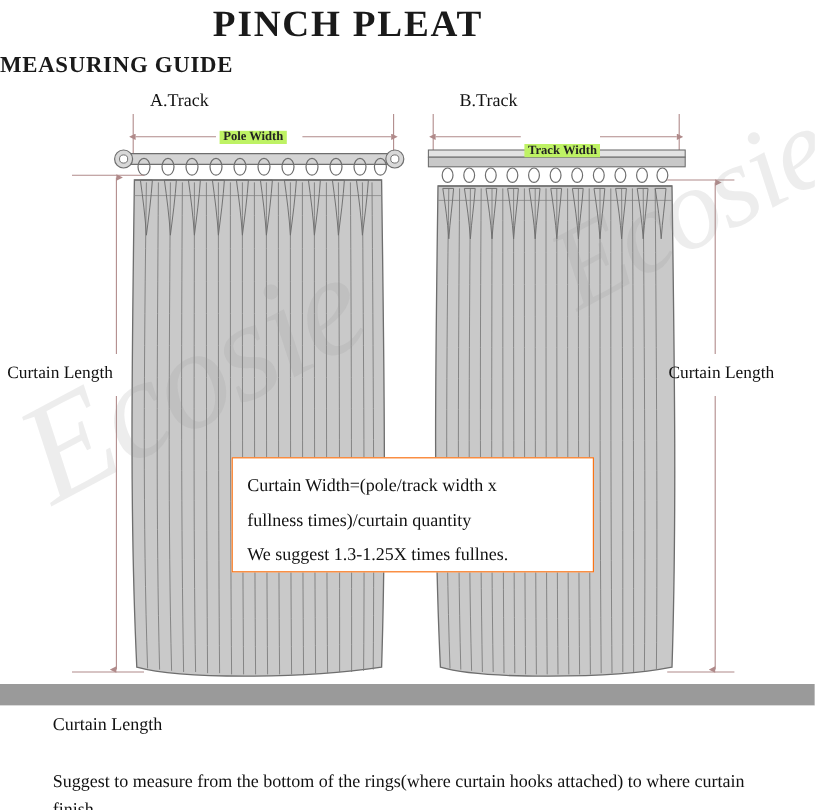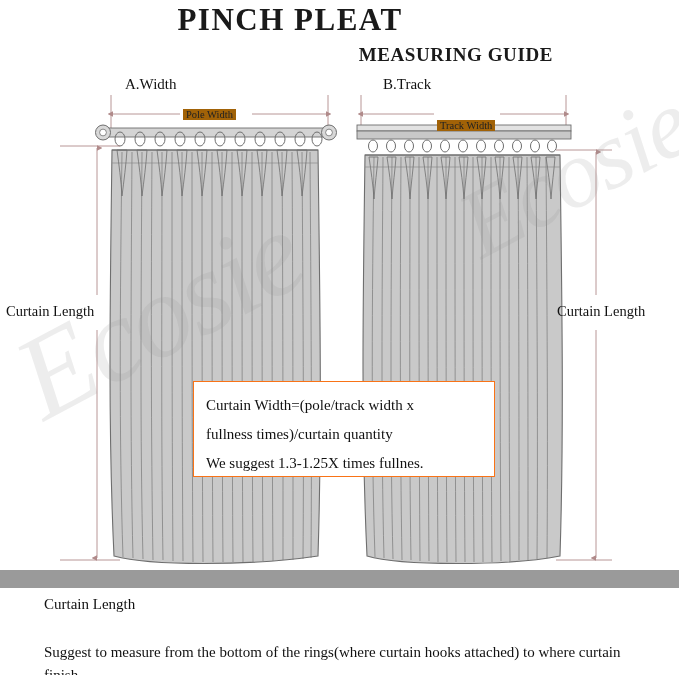--- a/index.html
+++ b/index.html
@@ -26,43 +26,44 @@
     font-size: 31px;
     font-weight: bold;
     letter-spacing: 1.5px;
     font-family: "Liberation Serif", serif;
   }
   #subtitle {
     position: absolute;
     top: 44px;
     left: 0;
     width: 553px;
-    text-align: right;
+    text-align: left;
     font-size: 19px;
     font-weight: bold;
     letter-spacing: 0.6px;
   }
 
   
   .panel-caption {
     position: absolute;
     font-size: 15px;
     font-family: "Liberation Serif", serif;
     color: #111;
   }
   #caption-pole  { left: 125px; top: 76px; }
   #caption-track { left: 383px; top: 76px; }
 
   
   .width-label {
     position: absolute;
     font-size: 10.5px;
     color: #222;
-    background: #a16207;
+    background: #bef264;
     padding: 0 3px;
+    font-weight: bold;
   }
   #label-pole-width  { left: 183px; top: 109px; }
   #label-track-width { left: 437px; top: 120px; }
 
   
   .len-label {
     position: absolute;
     font-size: 14.5px;
     color: #111;
   }
@@ -332,21 +333,21 @@
     </g>
   </g>
 </svg>
 
 <div class="watermark" id="wm1">Ecosie</div>
 <div class="watermark" id="wm2">Ecosie</div>
 
 <div id="title">PINCH PLEAT</div>
 <div id="subtitle">MEASURING GUIDE</div>
 
-<div class="panel-caption" id="caption-pole">A.Width</div>
+<div class="panel-caption" id="caption-pole">A.Track</div>
 <div class="panel-caption" id="caption-track">B.Track</div>
 
 <div class="width-label" id="label-pole-width">Pole Width</div>
 <div class="width-label" id="label-track-width">Track Width</div>
 
 <div class="len-label" id="len-left">Curtain Length</div>
 <div class="len-label" id="len-right">Curtain Length</div>
 
 <div id="formula-box">
   <div class="line">Curtain Width=(pole/track width x</div>

